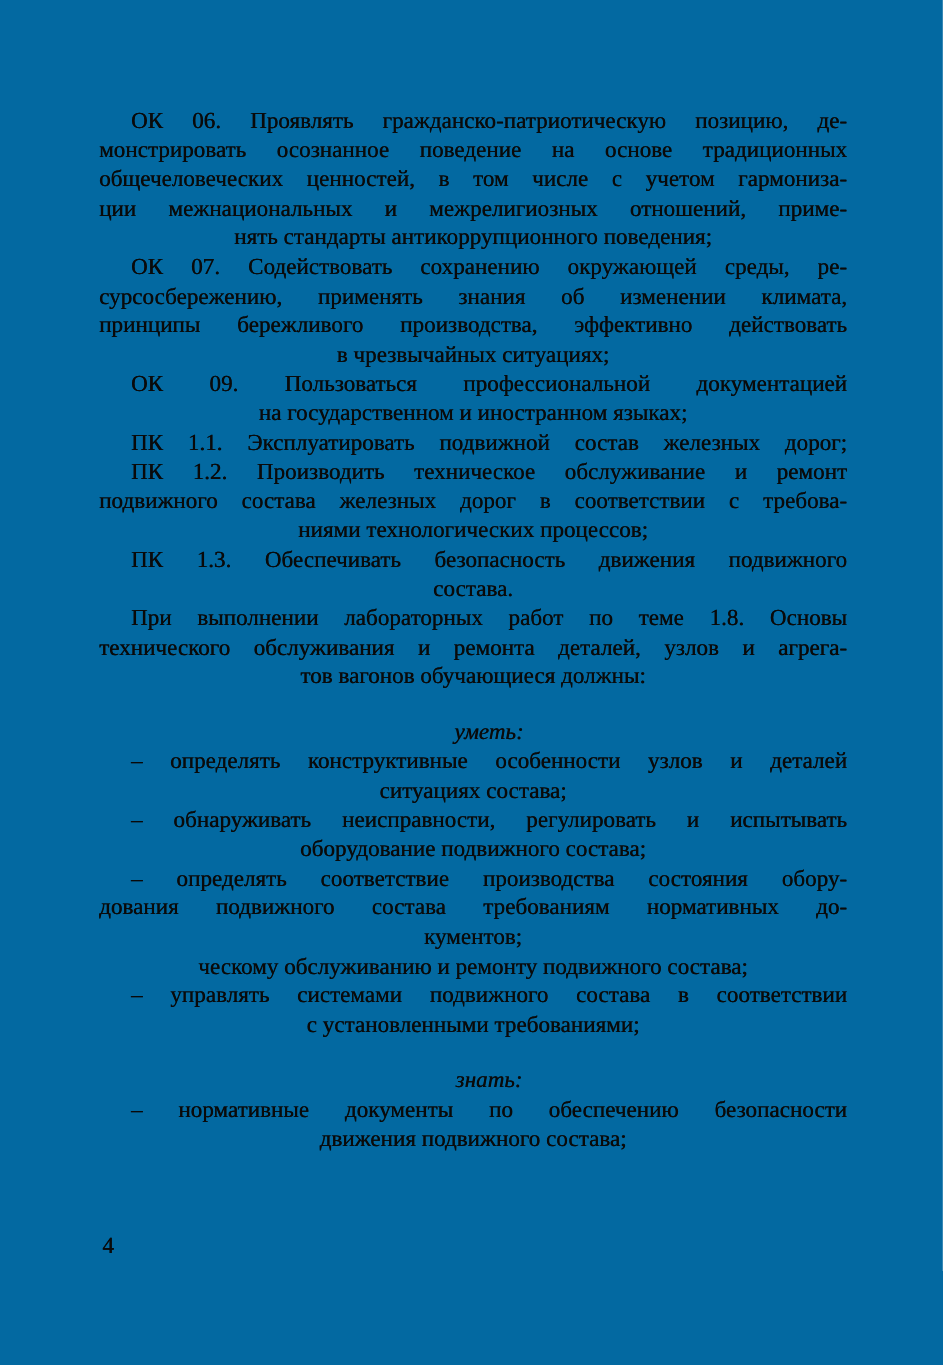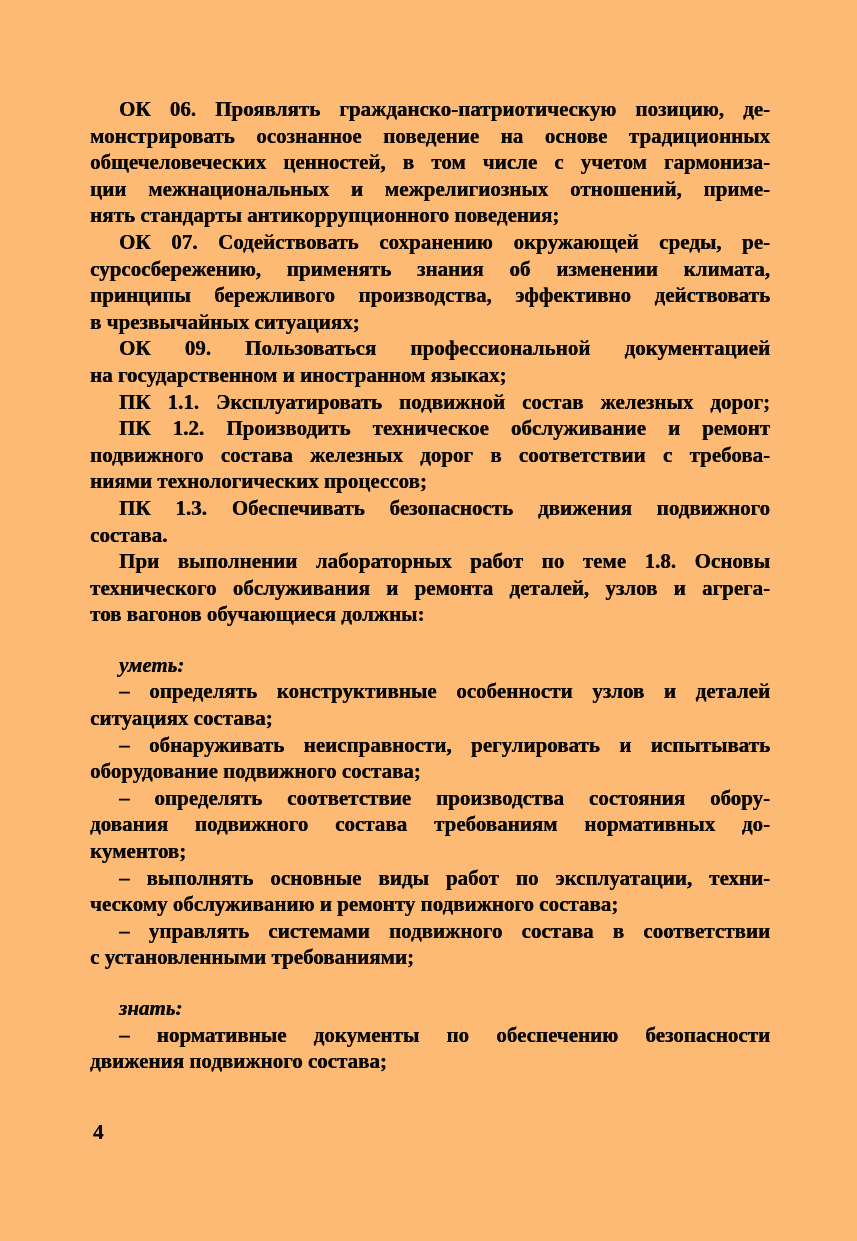--- a/index.html
+++ b/index.html
@@ -11,38 +11,37 @@
     height: 1241px;
     position: relative;
     background: #ffffff;
     color: #0a0a0a;
     font-family: "Liberation Serif", "DejaVu Serif", serif;
     overflow: hidden;
   }
   .page {
     position: absolute;
     inset: 0;
-    background: #fdba74;
-    font-weight: bold;
+    background: #0369a1;
   }
   .text-block {
     position: absolute;
     left: 90px;
     top: 96px;
     width: 680px;
     font-size: 21px;
     line-height: 26.6px;
     text-shadow: 0.35px 0 0 currentColor; 
   }
   .para {
     margin: 0;
     padding: 0;
   }
   .ln {
-    text-align: left;
+    text-align: center;
     white-space: normal;
   }
   .j {
     text-align: justify;
     text-align-last: justify;
   }
   .ind {
     text-indent: 29px;
   }
   .it {
@@ -120,21 +119,20 @@
       <div class="ln">оборудование подвижного состава;</div>
     </div>
 
     <div class="para">
       <div class="ln j ind">– определять соответствие производства состояния обору-</div>
       <div class="ln j">дования подвижного состава требованиям нормативных до-</div>
       <div class="ln">кументов;</div>
     </div>
 
     <div class="para">
-      <div class="ln j ind">– выполнять основные виды работ по эксплуатации, техни-</div>
       <div class="ln">ческому обслуживанию и ремонту подвижного состава;</div>
     </div>
 
     <div class="para">
       <div class="ln j ind">– управлять системами подвижного состава в соответствии</div>
       <div class="ln">с установленными требованиями;</div>
     </div>
 
     <div class="para">
       <div class="ln ind it">знать:</div>

